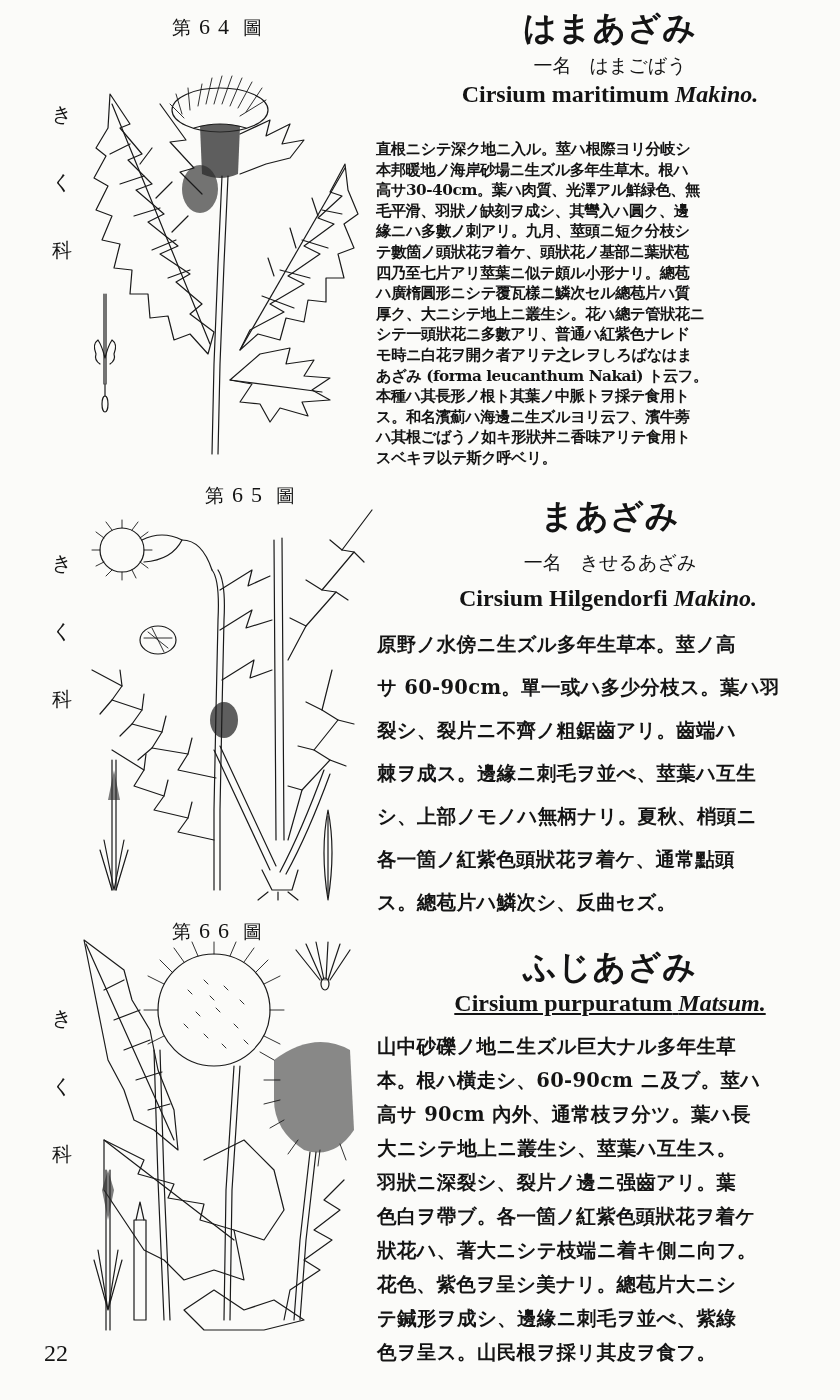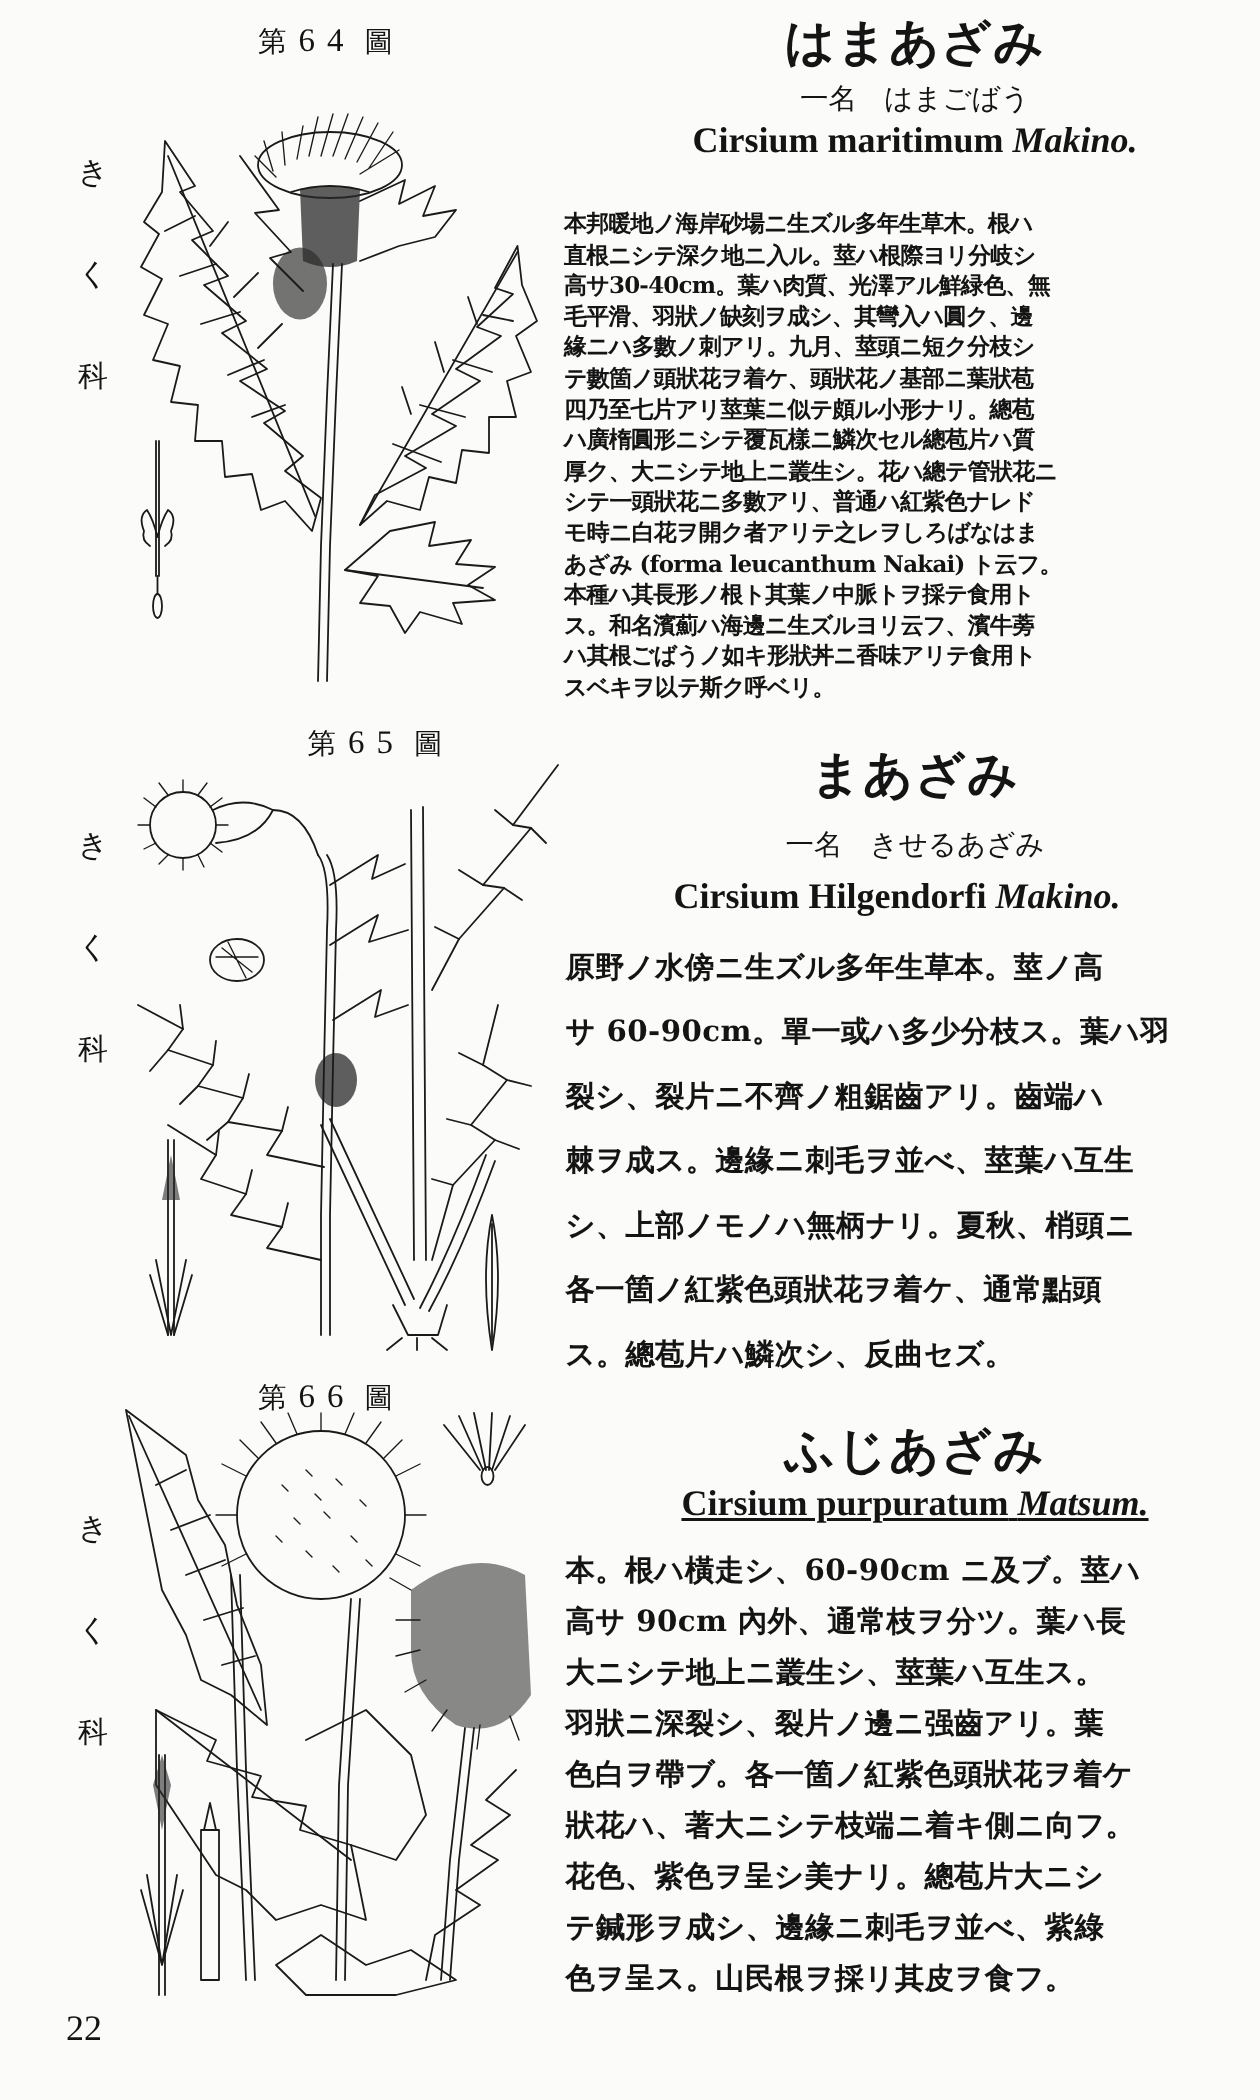--- a/index.html
+++ b/index.html
@@ -93,22 +93,22 @@
   </svg>
 
   <div class="abs jp-name" style="left:440px; width:340px; top:6px;">はまあざみ</div>
   <div class="abs alias" style="left:440px; width:340px; top:53px;">
     <span>一名</span><span class="gap"></span><span>はまごばう</span>
   </div>
   <div class="abs sci" style="left:400px; width:420px; top:81px;">
     <span>Cirsium maritimum</span> <i>Makino.</i>
   </div>
   <div class="abs desc small" style="left:376px; width:448px; top:139px;">
+    <div>直根ニシテ深ク地ニ入ル。莖ハ根際ヨリ分岐シ</div>
     <div>本邦暖地ノ海岸砂場ニ生ズル多年生草木。根ハ</div>
-    <div>直根ニシテ深ク地ニ入ル。莖ハ根際ヨリ分岐シ</div>
     <div>高サ30-40cm。葉ハ肉質、光澤アル鮮緑色、無</div>
     <div>毛平滑、羽狀ノ缺刻ヲ成シ、其彎入ハ圓ク、邊</div>
     <div>緣ニハ多數ノ刺アリ。九月、莖頭ニ短ク分枝シ</div>
     <div>テ數箇ノ頭狀花ヲ着ケ、頭狀花ノ基部ニ葉狀苞</div>
     <div>四乃至七片アリ莖葉ニ似テ頗ル小形ナリ。總苞</div>
     <div>ハ廣楕圓形ニシテ覆瓦樣ニ鱗次セル總苞片ハ質</div>
     <div>厚ク、大ニシテ地上ニ叢生シ。花ハ總テ管狀花ニ</div>
     <div>シテ一頭狀花ニ多數アリ、普通ハ紅紫色ナレド</div>
     <div>モ時ニ白花ヲ開ク者アリテ之レヲしろばなはま</div>
     <div>あざみ (forma leucanthum Nakai) ト云フ。</div>
@@ -174,21 +174,21 @@
     <g>
       <path d="M236 300 Q244 340 236 390 Q228 340 236 300 Z"></path>
       <path d="M236 306 L236 384"></path>
     </g>
   </svg>
 
   <div class="abs jp-name" style="left:420px; width:380px; top:494px;">まあざみ</div>
   <div class="abs alias" style="left:420px; width:380px; top:550px;">
     <span>一名</span><span class="gap"></span><span>きせるあざみ</span>
   </div>
-  <div class="abs sci" style="left:378px; width:440px; top:585px;">
+  <div class="abs sci" style="left:388px; width:440px; top:585px;">
     <span>Cirsium Hilgendorfi</span> <i>Makino.</i>
   </div>
   <div class="abs desc large" style="left:377px; width:410px; top:623px;">
     <div>原野ノ水傍ニ生ズル多年生草本。莖ノ高</div>
     <div>サ 60-90cm。單一或ハ多少分枝ス。葉ハ羽</div>
     <div>裂シ、裂片ニ不齊ノ粗鋸齒アリ。齒端ハ</div>
     <div>棘ヲ成ス。邊緣ニ刺毛ヲ並べ、莖葉ハ互生</div>
     <div>シ、上部ノモノハ無柄ナリ。夏秋、梢頭ニ</div>
     <div>各一箇ノ紅紫色頭狀花ヲ着ケ、通常點頭</div>
     <div>ス。總苞片ハ鱗次シ、反曲セズ。</div>
@@ -245,20 +245,21 @@
       <rect x="50" y="280" width="12" height="100"></rect>
       <path d="M52 280 L56 262 L60 280"></path>
     </g>
   </svg>
 
   <div class="abs jp-name" style="left:420px; width:380px; top:945px;">ふじあざみ</div>
   <div class="abs sci" style="left:390px; width:440px; top:990px;text-decoration:underline;">
     <span>Cirsium purpuratum</span> <i>Matsum.</i>
   </div>
   <div class="abs desc mid" style="left:377px; width:410px; top:1030px;">
+    <div>山中砂礫ノ地ニ生ズル巨大ナル多年生草</div>
     <div>本。根ハ橫走シ、60-90cm ニ及ブ。莖ハ</div>
     <div>高サ 90cm 內外、通常枝ヲ分ツ。葉ハ長</div>
     <div>大ニシテ地上ニ叢生シ、莖葉ハ互生ス。</div>
     <div>羽狀ニ深裂シ、裂片ノ邊ニ强齒アリ。葉</div>
     <div>色白ヲ帶ブ。各一箇ノ紅紫色頭狀花ヲ着ケ</div>
     <div>狀花ハ、著大ニシテ枝端ニ着キ側ニ向フ。</div>
     <div>花色、紫色ヲ呈シ美ナリ。總苞片大ニシ</div>
     <div>テ鍼形ヲ成シ、邊緣ニ刺毛ヲ並べ、紫綠</div>
     <div>色ヲ呈ス。山民根ヲ採リ其皮ヲ食フ。</div>
   </div>

